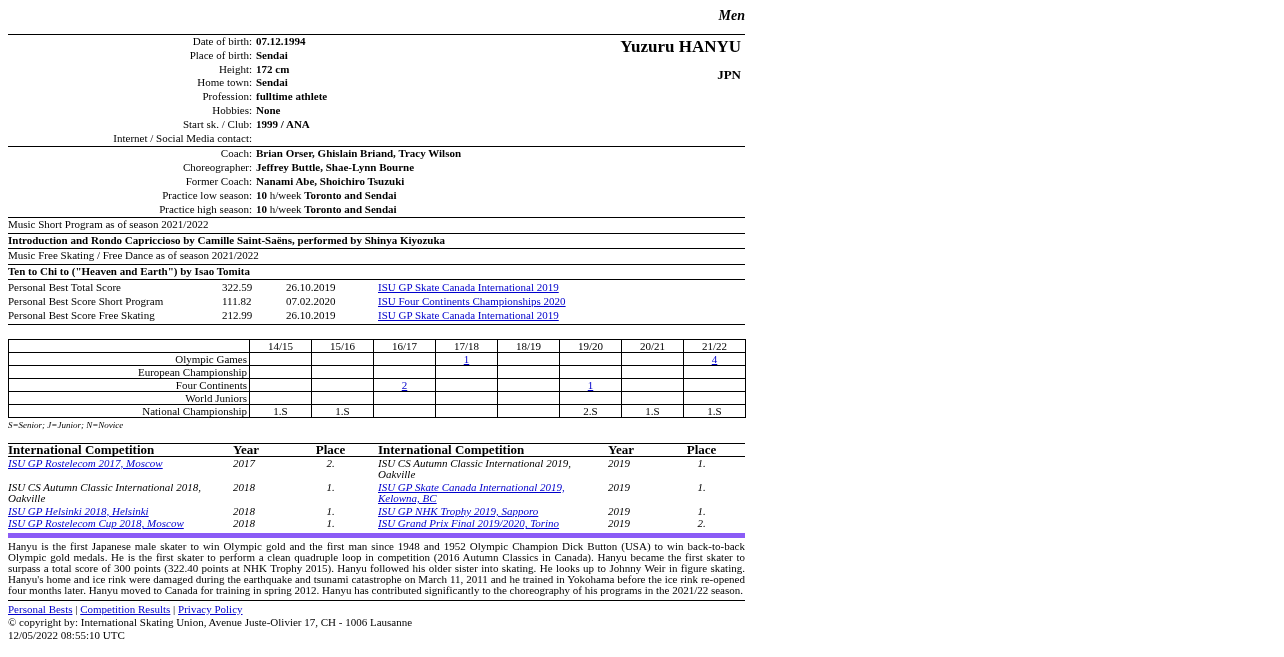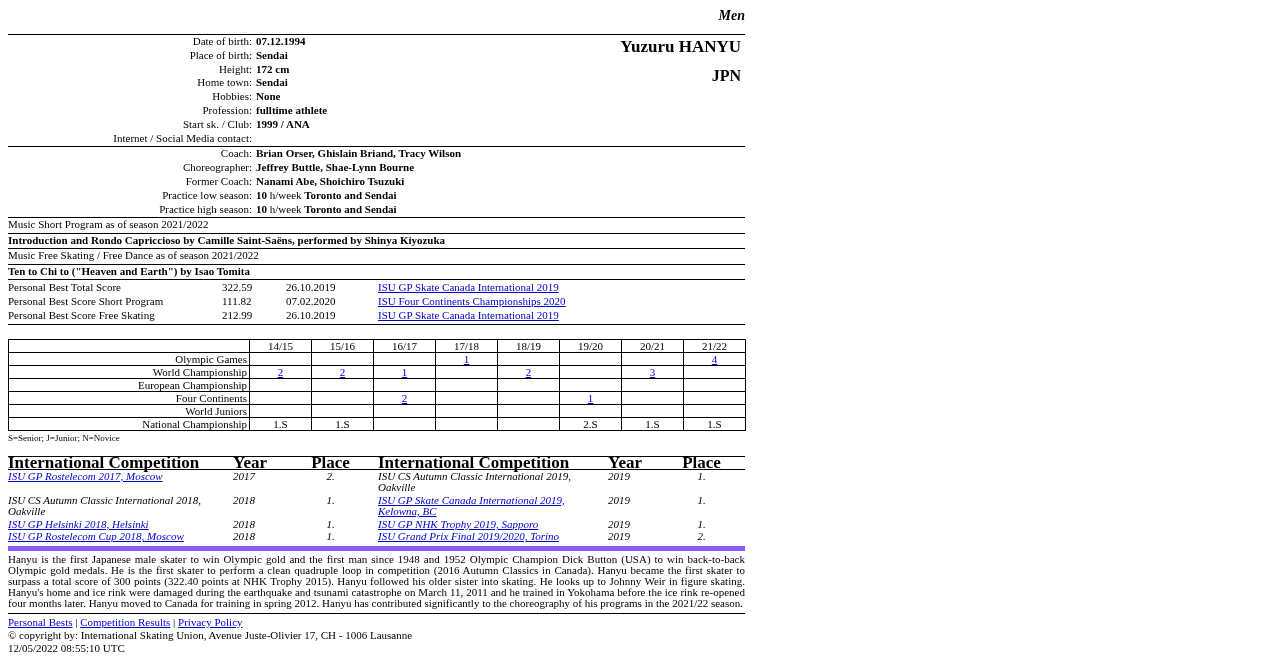--- a/index.html
+++ b/index.html
@@ -11,21 +11,21 @@
   .page { width:737px; margin-left:8px; position:relative; }
 
   
   .masthead { height:35px; border-bottom:1px solid #000; text-align:right; }
   .category { font-style:italic; font-weight:bold; font-size:14px; padding-top:8px; }
 
   
   .top-section { position:relative; }
   .athlete-id { position:absolute; top:2px; right:4px; text-align:right; }
   .athlete-name { font-size:17px; font-weight:bold; }
-  .athlete-nation { font-size:16px; font-weight:bold; margin-top:10px; }
+  .athlete-nation { font-size:13px; font-weight:bold; margin-top:10px; }
 
   .info-row { display:flex; line-height:13.8px; }
   .lbl { width:244px; text-align:right; flex:none; }
   .val { margin-left:4px; font-weight:bold; }
   .val .plain { font-weight:normal; }
   #personal-info { border-bottom:1px solid #000; padding-bottom:1px; }
   #coaching { border-bottom:1px solid #000; padding-bottom:1px; }
 
   
   .music-row { border-bottom:1px solid #000; padding:1px 0 2px; line-height:11.5px; }
@@ -42,25 +42,25 @@
 
   
   #season-table { border-collapse:collapse; margin-top:14px; width:737px; table-layout:fixed; }
   #season-table th, #season-table td {
     border:1px solid #000; height:12px; line-height:12px; padding:0 2px;
     font-weight:normal; font-size:11px; overflow:hidden;
   }
   #season-table .rowlabel { text-align:right; }
   #season-table th { text-align:center; }
   #season-table td.cell { text-align:center; }
-  .footnote { font-size:9px; margin-top:2px; line-height:10px; }
+  .footnote { font-size:9px; margin-top:2px; line-height:10px;font-style:italic; }
 
   
   #comp-table { border-collapse:collapse; margin-top:13px; width:737px; table-layout:fixed; }
-  #comp-table th { border-top:1px solid #000; border-bottom:1px solid #000; font-size:17px; }
+  #comp-table th { border-top:1px solid #000; border-bottom:1px solid #000; font-size:13px; }
   #comp-table th, #comp-table td { vertical-align:top; padding:0; line-height:11.5px; text-align:left; }
   #comp-table td { padding-top:1px;font-style:italic; }
   #comp-table .c-year, #comp-table th.c-year { text-align:left; padding-right:4px; }
   #comp-table .c-place, #comp-table th.c-place { text-align:center; }
   #comp-table .c-name { padding-right:10px; }
 
   
   .bio {
     font-weight:normal; text-align:justify; line-height:11px; font-size:11px;
     border-top:5px solid #8b5cf6; border-bottom:1px solid #000;
@@ -97,26 +97,26 @@
         </div>
         <div class="info-row">
           <span class="lbl">Height:</span>
           <span class="val">172 cm</span>
         </div>
         <div class="info-row">
           <span class="lbl">Home town:</span>
           <span class="val">Sendai</span>
         </div>
         <div class="info-row">
+          <span class="lbl">Profession:</span>
+          <span class="val">fulltime athlete</span>
+        </div>
+        <div class="info-row">
           <span class="lbl">Hobbies:</span>
           <span class="val">None</span>
-        </div>
-        <div class="info-row">
-          <span class="lbl">Profession:</span>
-          <span class="val">fulltime athlete</span>
         </div>
         <div class="info-row">
           <span class="lbl">Start sk. / Club:</span>
           <span class="val">1999 / ANA</span>
         </div>
         <div class="info-row">
           <span class="lbl">Internet / Social Media contact:</span>
           <span class="val"></span>
         </div>
       </div>
@@ -199,31 +199,20 @@
         <tr>
           <td class="rowlabel">Olympic Games</td>
           <td class="cell"></td>
           <td class="cell"></td>
           <td class="cell"></td>
           <td class="cell"><a href="#" class="link">1</a></td>
           <td class="cell"></td>
           <td class="cell"></td>
           <td class="cell"></td>
           <td class="cell"><a href="#" class="link">4</a></td>
-        </tr>
-        <tr>
-          <td class="rowlabel">World Championship</td>
-          <td class="cell"><a href="#" class="link">2</a></td>
-          <td class="cell"><a href="#" class="link">2</a></td>
-          <td class="cell"><a href="#" class="link">1</a></td>
-          <td class="cell"></td>
-          <td class="cell"><a href="#" class="link">2</a></td>
-          <td class="cell"></td>
-          <td class="cell"><a href="#" class="link">3</a></td>
-          <td class="cell"></td>
         </tr>
         <tr>
           <td class="rowlabel">European Championship</td>
           <td class="cell"></td>
           <td class="cell"></td>
           <td class="cell"></td>
           <td class="cell"></td>
           <td class="cell"></td>
           <td class="cell"></td>
           <td class="cell"></td>

